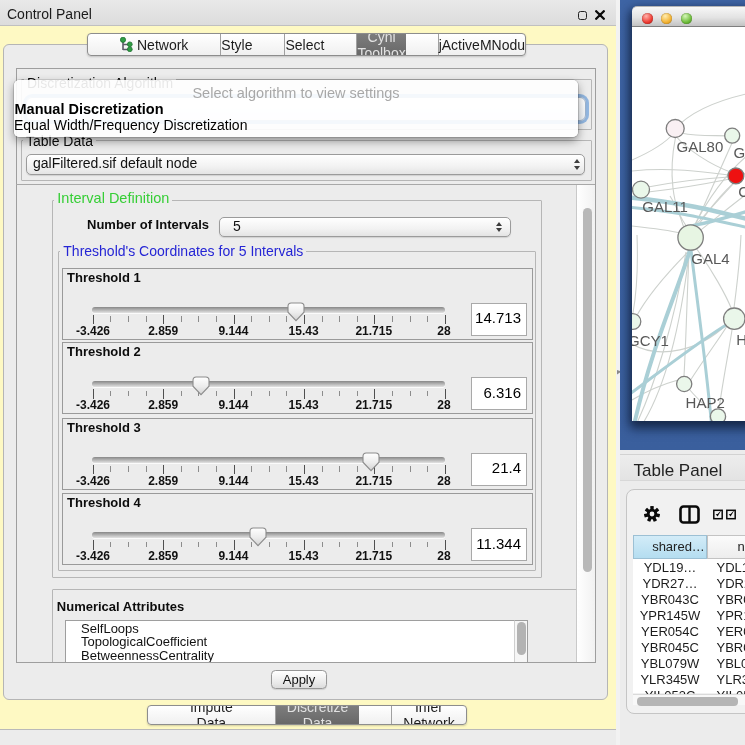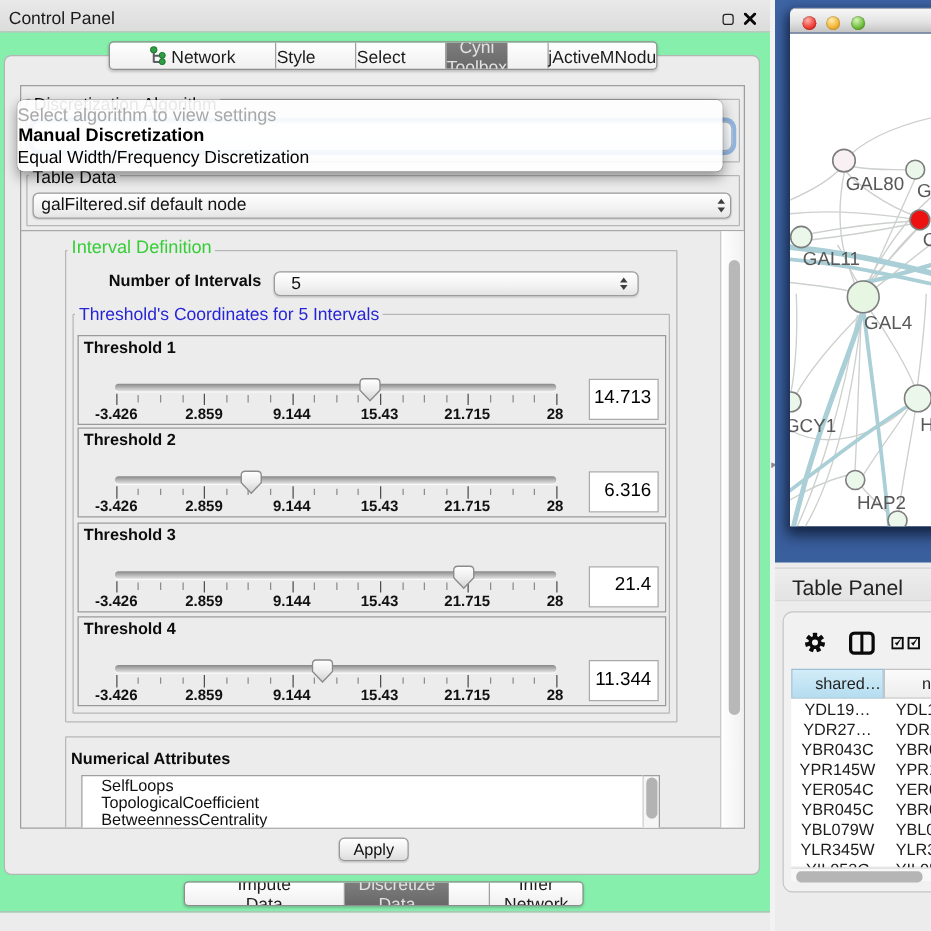--- a/index.html
+++ b/index.html
@@ -1,18 +1,18 @@
 <!DOCTYPE html>
 <html><head><meta charset="utf-8">
 <style>
 * { margin:0; padding:0; box-sizing:border-box; }
 html,body { width:745px; height:745px; }
 body { font-family:"Liberation Sans",sans-serif; background:#ececec; position:relative; overflow:hidden; }
 .abs { position:absolute; }
-#cp { position:absolute; left:0; top:0; width:616px; height:730px; background:#86efac; border-bottom:1px solid #b9b9b9; }
+#cp { position:absolute; left:0; top:0; width:616px; height:730px; background:#fef9c3; border-bottom:1px solid #b9b9b9; }
 #cptitle { position:absolute; left:0; top:0; width:616px; height:26px; background:linear-gradient(#e9e9e9,#dcdcdc); border-bottom:1px solid #c0c0c0; }
 #cptitle span { position:absolute; left:7px; top:6px; font-size:14px; color:#1b1b1b; }
 #floatico { position:absolute; left:577.5px; top:10.5px; width:9px; height:9px; border:1.6px solid #222; border-radius:2.5px; }
 .strip { position:absolute; display:flex; border:1px solid #8d8d8d; border-radius:4px; background:linear-gradient(#ffffff,#f0f0f0); box-shadow:0 1px 2px rgba(0,0,0,.18); overflow:hidden; }
 .strip .seg { font-size:14px; color:#1c1c1c; text-align:center; border-left:1px solid #a0a0a0; display:flex; align-items:center; justify-content:center;margin-left:32px; }
 .strip .seg:first-child { border-left:none; }
 .strip .sel { background:linear-gradient(#7d7d7d,#686868); color:#e2e2e2; }
 #topstrip { left:87px; top:33px; width:439px; height:23px; }
 #botstrip { left:146.5px; top:704.5px; width:320.5px; height:20px; }
 #tabpanel { position:absolute; left:2.5px; top:44px; width:605px; height:656px; border:1px solid #b5b5b5; border-radius:6px; background:#ececec; }
@@ -52,21 +52,21 @@
 #tpanel { position:absolute; left:620px; top:481px; width:125px; height:264px; background:#ececec; }
 #tbox { position:absolute; left:6px; top:8px; width:130px; height:225px; background:#f1f1f1; border:1px solid #c5c5c5; border-radius:8px; }
 #thead1 { position:absolute; left:13px; top:54px; width:74px; height:23.5px; background:linear-gradient(#d3ecf8,#b4ddf0); border:1px solid #9cc0d4; font-size:13px; color:#222; text-align:center; line-height:22px; padding-left:17px; }
 #thead2 { position:absolute; left:87px; top:54px; width:60px; height:23.5px; background:linear-gradient(#fbfbfb,#ededed); border-top:1px solid #c3c3c3; border-bottom:1px solid #c3c3c3; border-left:1px solid #c3c3c3; font-size:13px; color:#222; padding-left:29.5px; line-height:22px; }
 #tbody { position:absolute; left:13px; top:77.5px; width:134px; height:134.5px; background:#fff; }
 .r1 { position:absolute; left:13px; width:74px; text-align:center; font-size:13px; color:#1c1c1c; }
 .r2 { position:absolute; left:96.5px; font-size:13px; color:#1c1c1c; }
 #hsb { position:absolute; left:13px; top:212.5px; width:134px; height:11px; background:#f8f8f8; border-top:1px solid #dadada; }
 #hsb i { position:absolute; left:4px; top:2.5px; width:101px; height:8.5px; border-radius:4px; background:#b5b5b5; }
 #popup { position:absolute; left:14px; top:79.5px; width:564px; height:57px; background:rgba(255,255,255,0.9); border-radius:5px; box-shadow:0 4px 10px rgba(0,0,0,.40), 0 0 0 0.6px rgba(0,0,0,.22); }
-#popup .prompt { position:absolute; left:0; top:5.5px; width:100%; font-size:14.5px; color:#a8a8a8; }
+#popup .prompt { position:absolute; left:0; top:5.5px; width:100%; text-align:center; font-size:14.5px; color:#a8a8a8; }
 #popup .it1 { position:absolute; left:0.5px; top:21px; font-size:14.5px; font-weight:bold; color:#000; }
 #popup .it2 { position:absolute; left:0px; top:37px; font-size:14px; color:#000; }
 .netlab { font-size:15px; fill:#585858; font-family:"Liberation Sans",sans-serif; }
 </style></head>
 <body>
 <div id="cp">
   <div id="cptitle">
       <span>Control Panel</span>
       <div id="floatico"></div>
       <svg id="closex" style="position:absolute; left:594.5px; top:10px;" width="10" height="10" viewBox="0 0 10 10">

